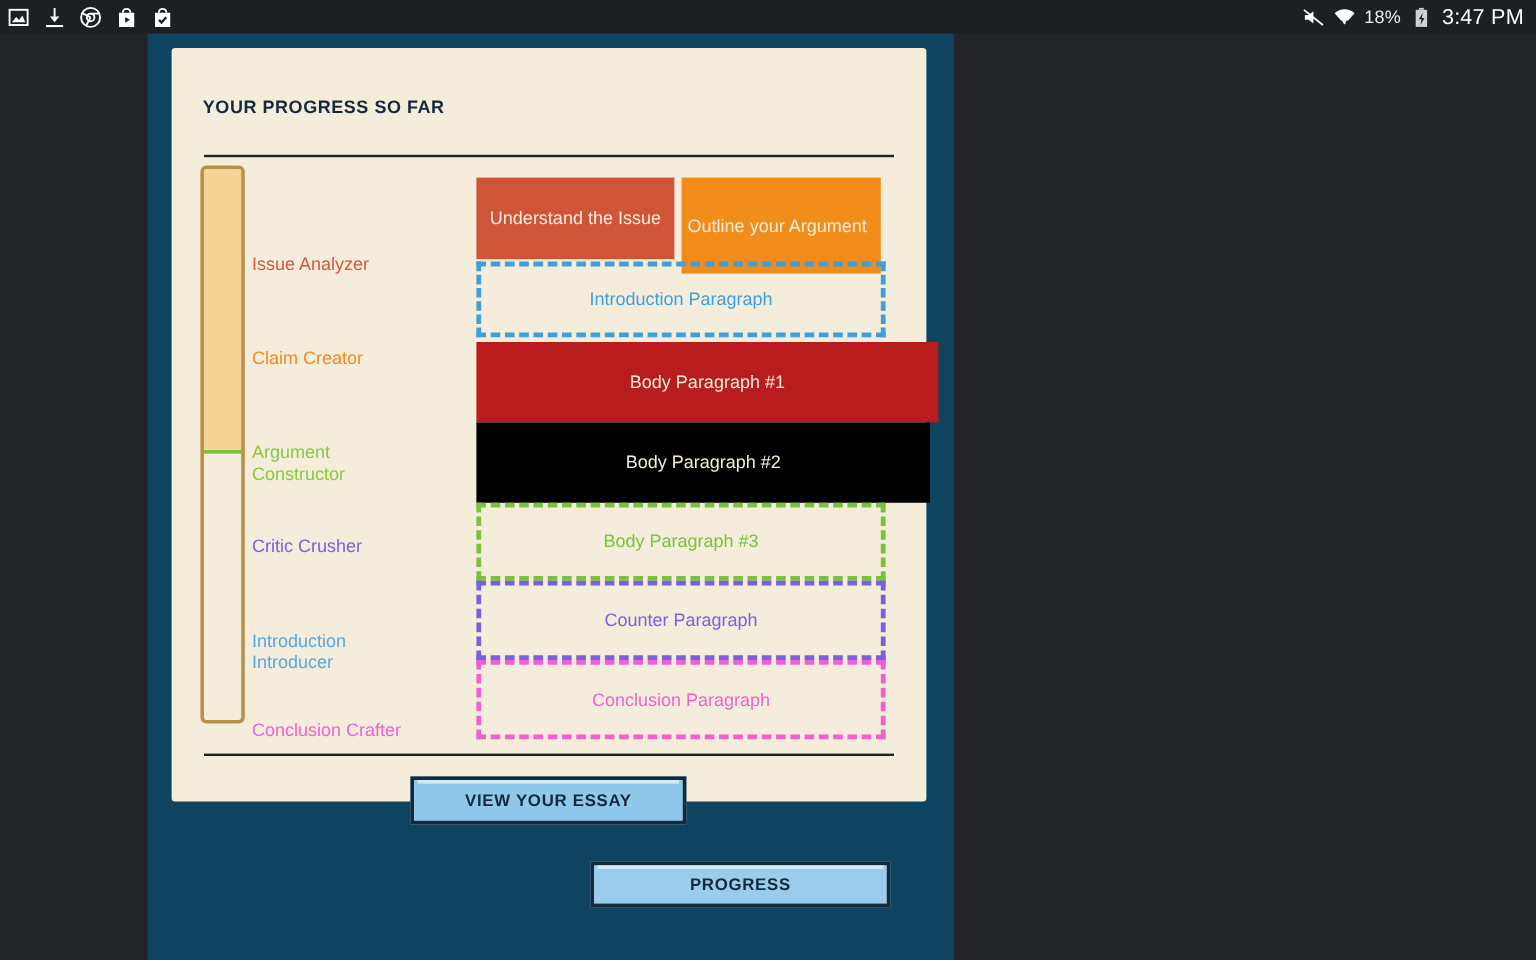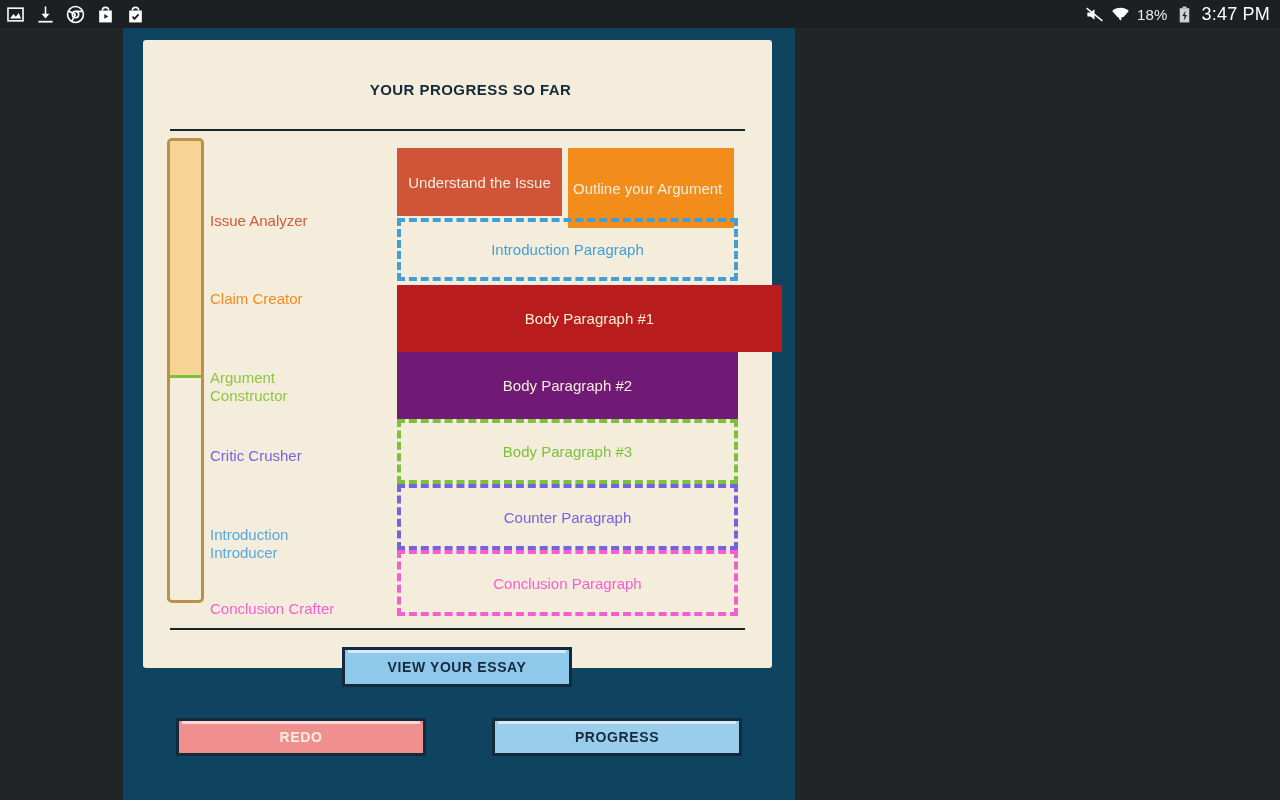--- a/index.html
+++ b/index.html
@@ -38,21 +38,20 @@
   
   #card{
     position:absolute; left:20px; top:12px;
     width:629px; height:628px;
     background:#f5eddc;
     border-radius:3px;
   }
 
   #card-title{
     position:absolute; left:0; top:41px; width:629px;
-    text-align:center;
     font-size:15px; font-weight:bold; color:#15293c;
     letter-spacing:.45px;
     padding-left:26px;
   }
 
   .hrule{
     position:absolute; left:27px; width:575px; height:2px;
     background:#16242c;
   }
   #hrule-top{ top:89px; }
@@ -205,41 +204,38 @@
         </div>
         <div class="blk solid clip" style="left: 171px; top: 38px; width: 166px; height: 80px; background: rgb(242, 140, 26);">
           <span class="blk-label">Outline your Argument</span>
         </div>
         <div class="blk dash" style="left: 0px; top: 108px; width: 341px; height: 63px; border-color: rgb(62, 159, 217); color: rgb(62, 159, 217);">
           <span class="blk-label">Introduction Paragraph</span>
         </div>
         <div class="blk solid" style="left: 0px; top: 175px; width: 385px; height: 67px; background: #b91c1c;">
           <span class="blk-label">Body Paragraph #1</span>
         </div>
-        <div class="blk solid" style="left: 0px; top: 242px; width: 341px; height: 67px; background: #701a75;">
+        <div class="blk solid" style="left: 0px; top: 242px; width: 378px; height: 67px; background: #000000;">
           <span class="blk-label">Body Paragraph #2</span>
         </div>
         <div class="blk dash" style="left: 0px; top: 309px; width: 341px; height: 65px; border-color: rgb(124, 193, 60); color: rgb(124, 193, 60);">
           <span class="blk-label">Body Paragraph #3</span>
         </div>
         <div class="blk dash" style="left: 0px; top: 374px; width: 341px; height: 66px; border-color: rgb(118, 97, 224); color: rgb(118, 97, 224);">
           <span class="blk-label">Counter Paragraph</span>
         </div>
         <div class="blk dash" style="left: 0px; top: 440px; width: 341px; height: 66px; border-color: rgb(244, 95, 208); color: rgb(244, 95, 208);">
           <span class="blk-label">Conclusion Paragraph</span>
         </div>
       </div>
 
     <div class="hrule" id="hrule-bottom"></div>
 
     <div class="btn" id="btn-view">
       <span>VIEW YOUR ESSAY</span>
     </div>
   </div>
 
-  <div class="btn" id="btn-redo">
-    <span>REDO</span>
-  </div>
 
   <div class="btn" id="btn-continue">
     <span>PROGRESS</span>
   </div>
 </div>
 
 </body></html>

